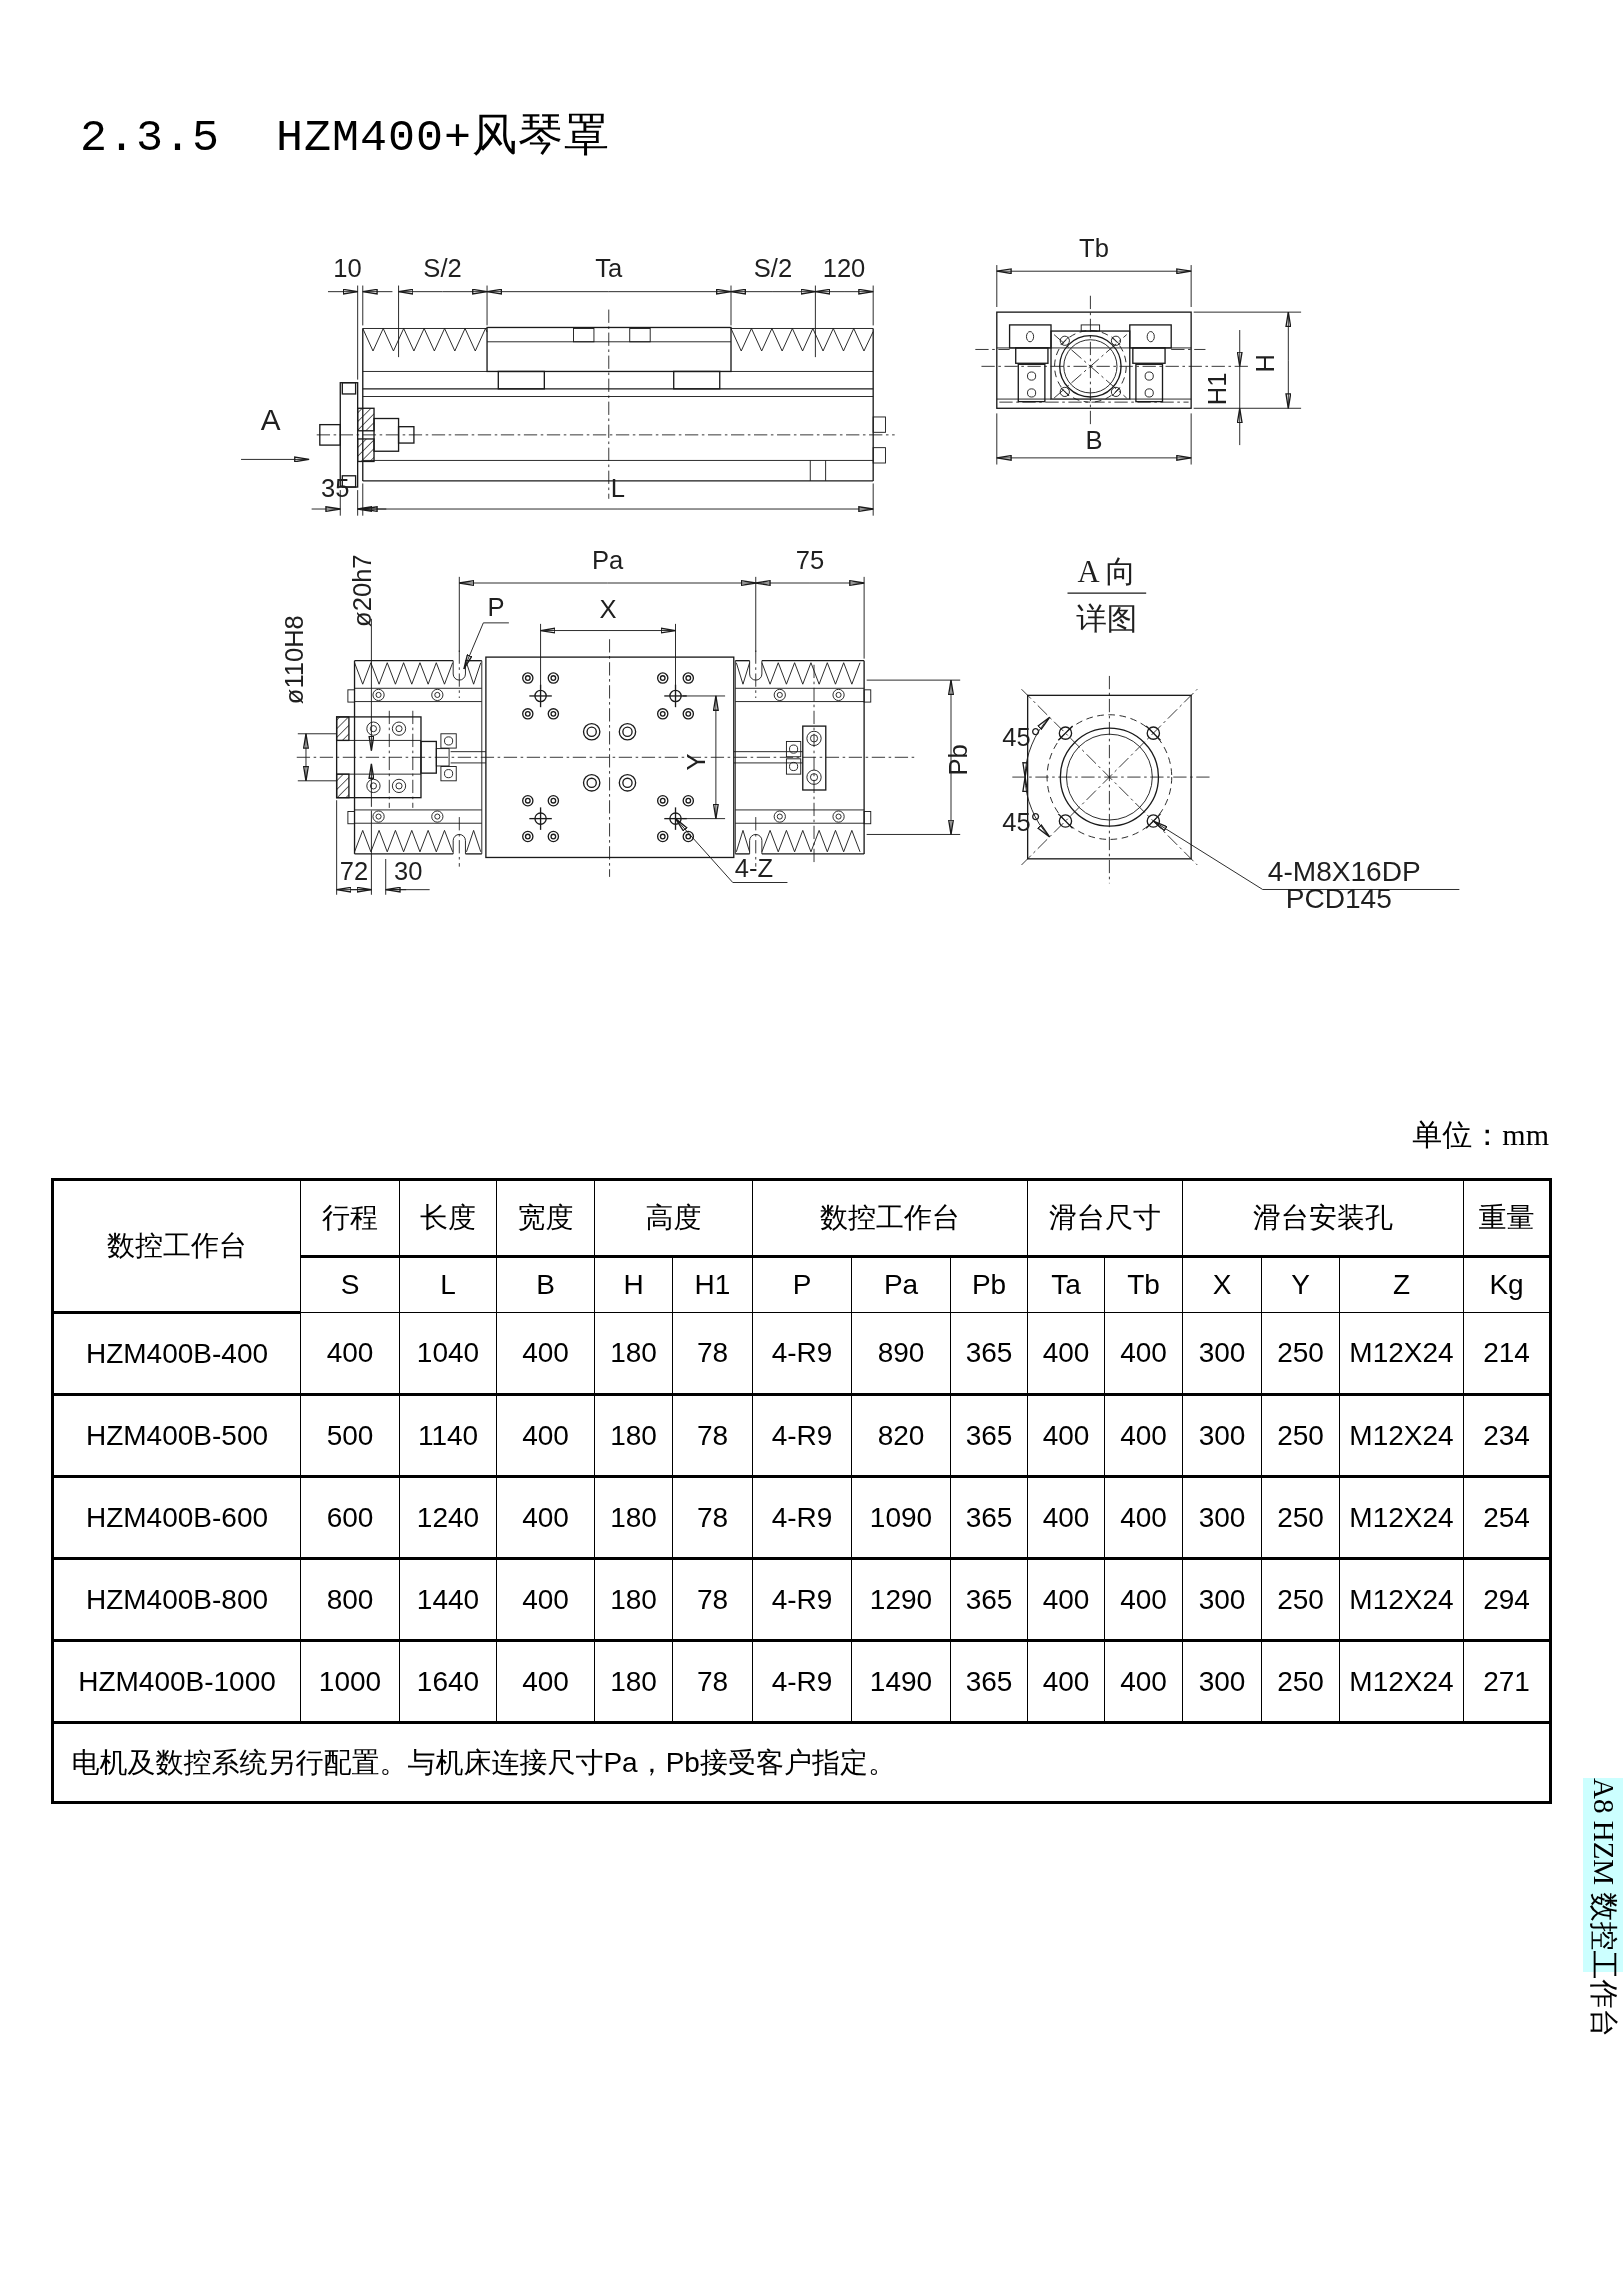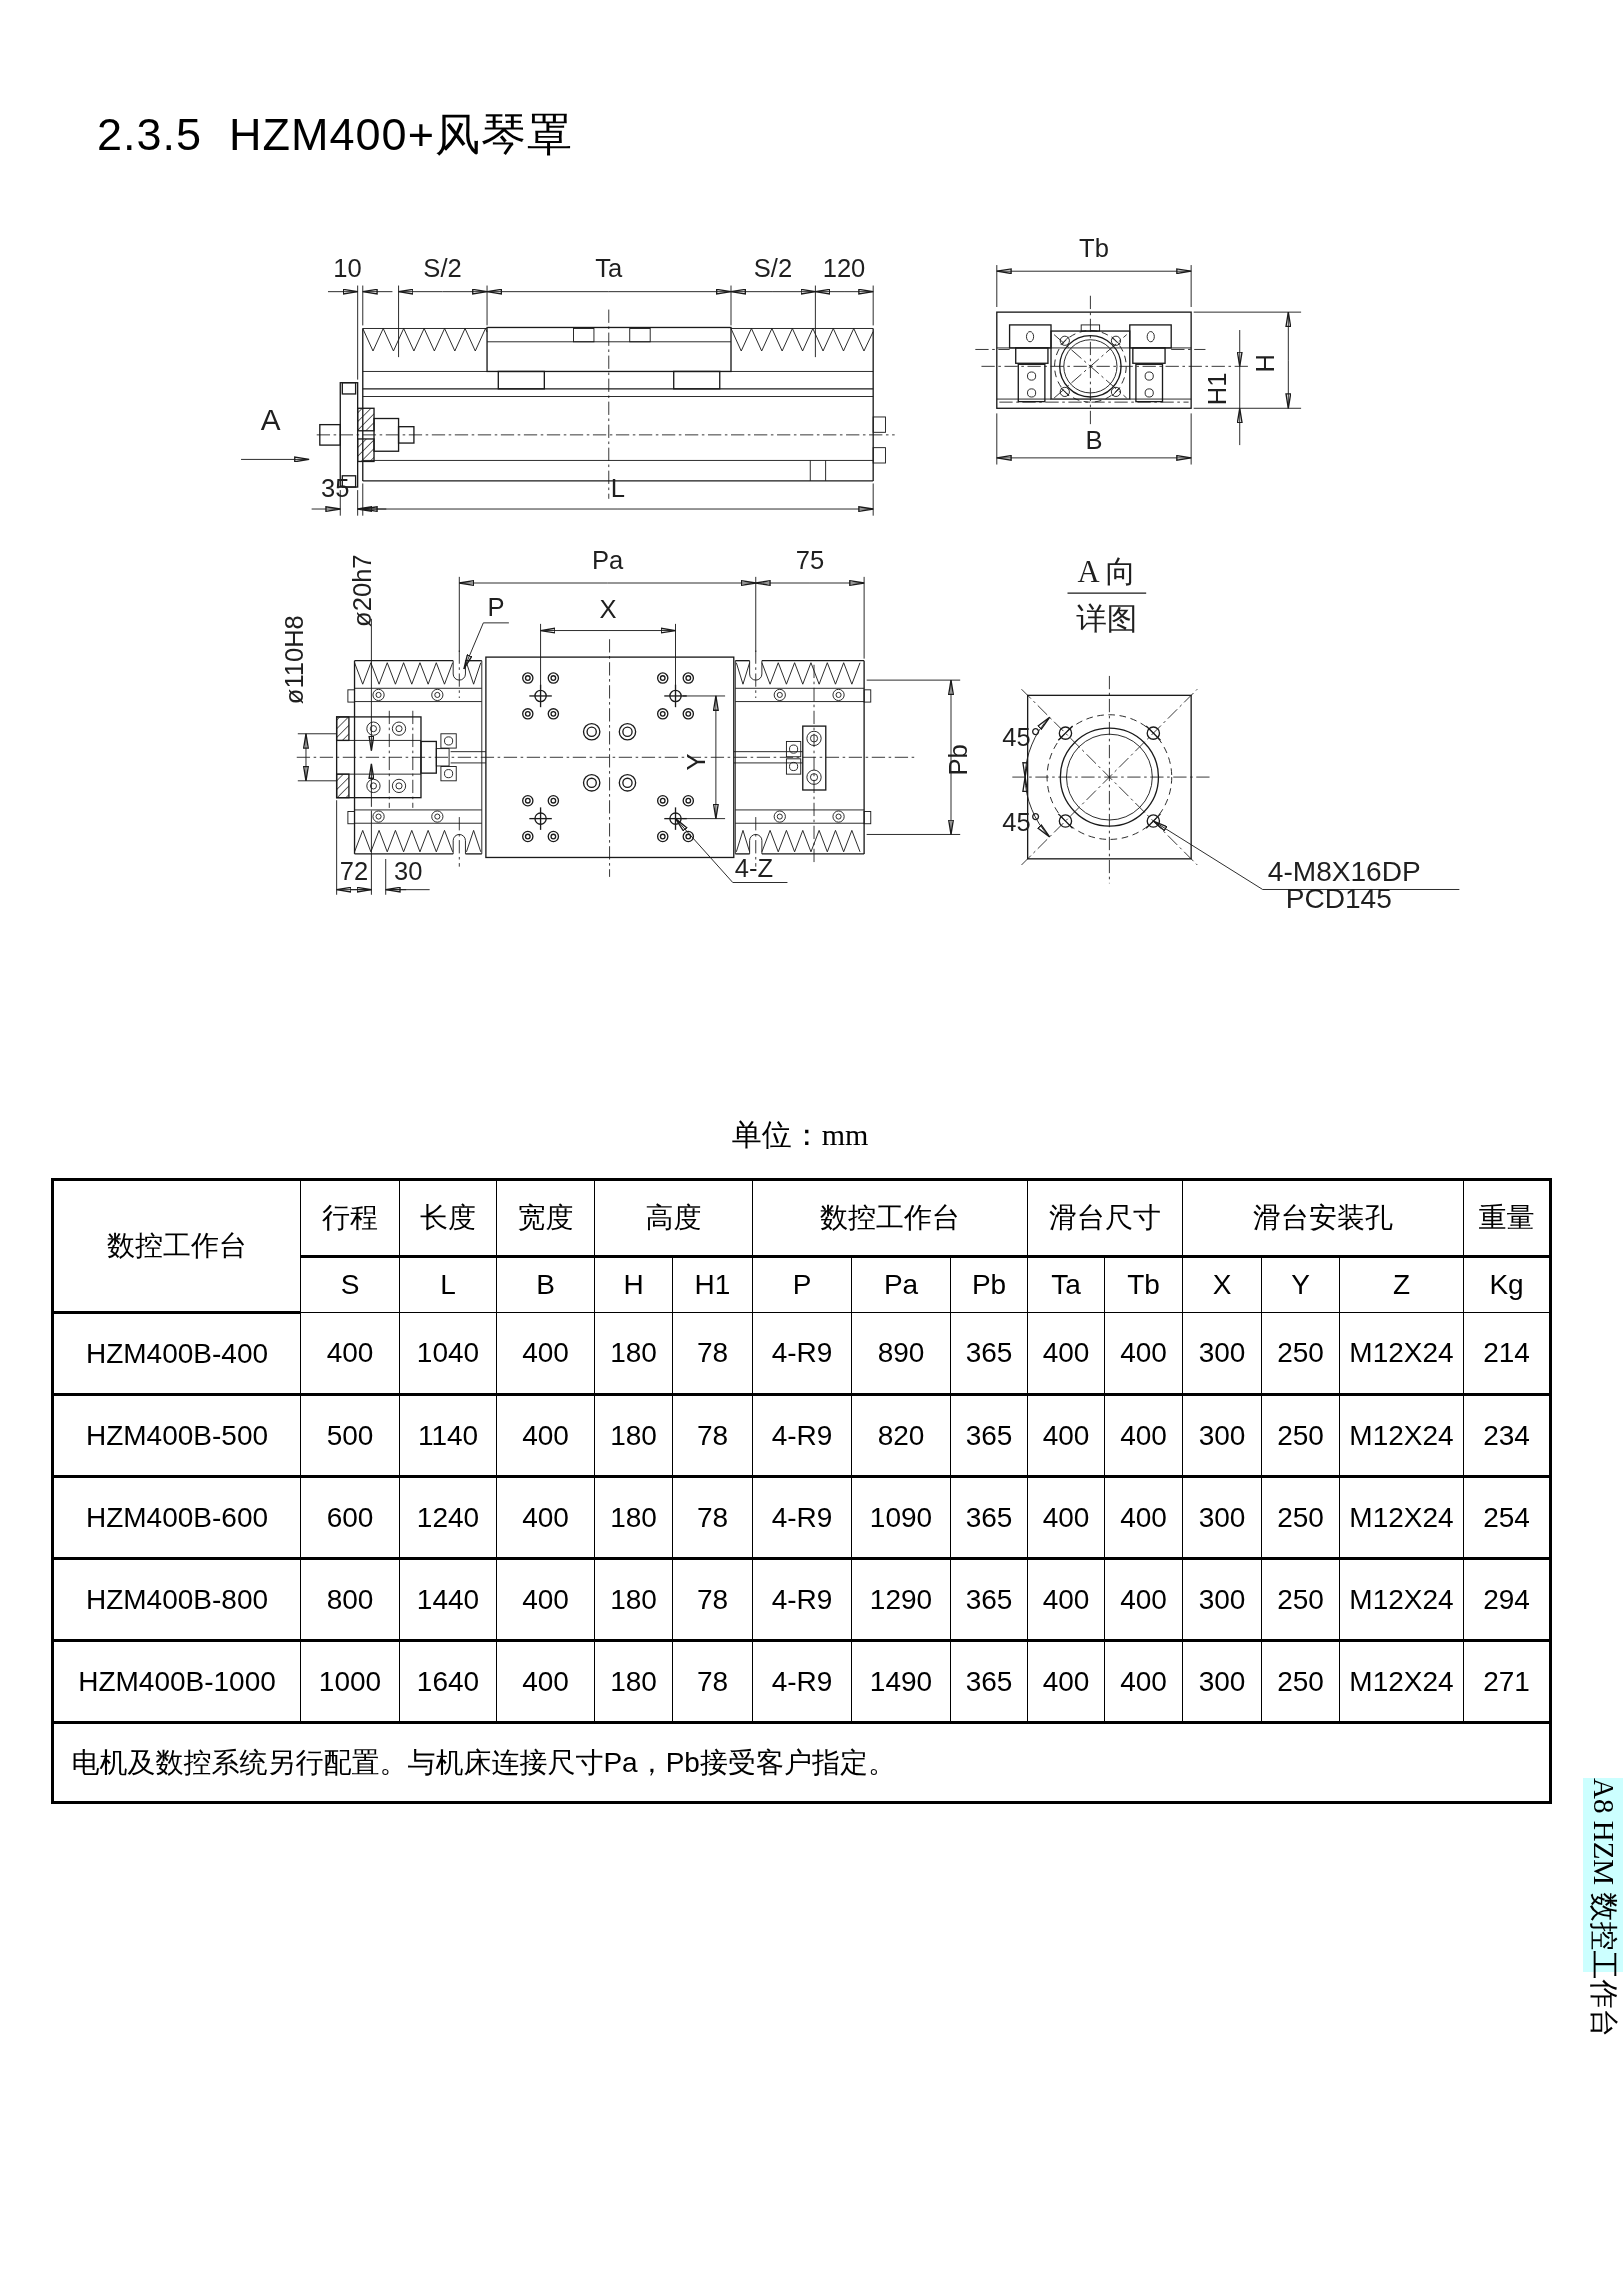--- a/index.html
+++ b/index.html
@@ -1,20 +1,20 @@
 <!DOCTYPE html>
 <html style="font-size:8.2px"><head>
 <meta charset="utf-8">
 <style>
   html,body{margin:0;padding:0;background:#888;}
   .page{position:relative;width:1624px;height:2295px;background:#ffffff;overflow:hidden;
         font-family:"Liberation Sans",sans-serif;color:#000;}
-  .title{position:absolute;left:97px;top:105px;font-size:45px;letter-spacing:1px;
-         font-family:Liberation Sans, sans-serif;white-space:pre;}
-  .unit{position:absolute;left:51px;top:1115px;width:1498px;text-align:center;
+  .title{position:absolute;left:80px;top:105px;font-size:45px;letter-spacing:1px;
+         font-family:Liberation Mono, monospace;white-space:pre;}
+  .unit{position:absolute;left:51px;top:1115px;width:1498px;text-align:right;
         font-size:30px;font-family:"Liberation Serif",serif;}
   .tablewrap{position:absolute;left:51px;top:1178px;}
   table.spec{border-collapse:collapse;table-layout:fixed;width:1498px;border:3.6px solid #000;}
   table.spec td{border:1.5px solid #000;text-align:center;vertical-align:middle;
                 font-size:28px;padding:0;overflow:hidden;}
   table.spec td.zh{font-family:"Liberation Serif",serif;}
   tr.h1{height:77px;} tr.h1 td{border-bottom:3.1px solid #000;}
   tr.h2{height:56px;} tr.h2 td{border-bottom:1.5px solid #000;}
   tr.data{height:82px;} tr.data td{border-bottom:3.1px solid #000;}
   tr.noterow{height:80px;}

